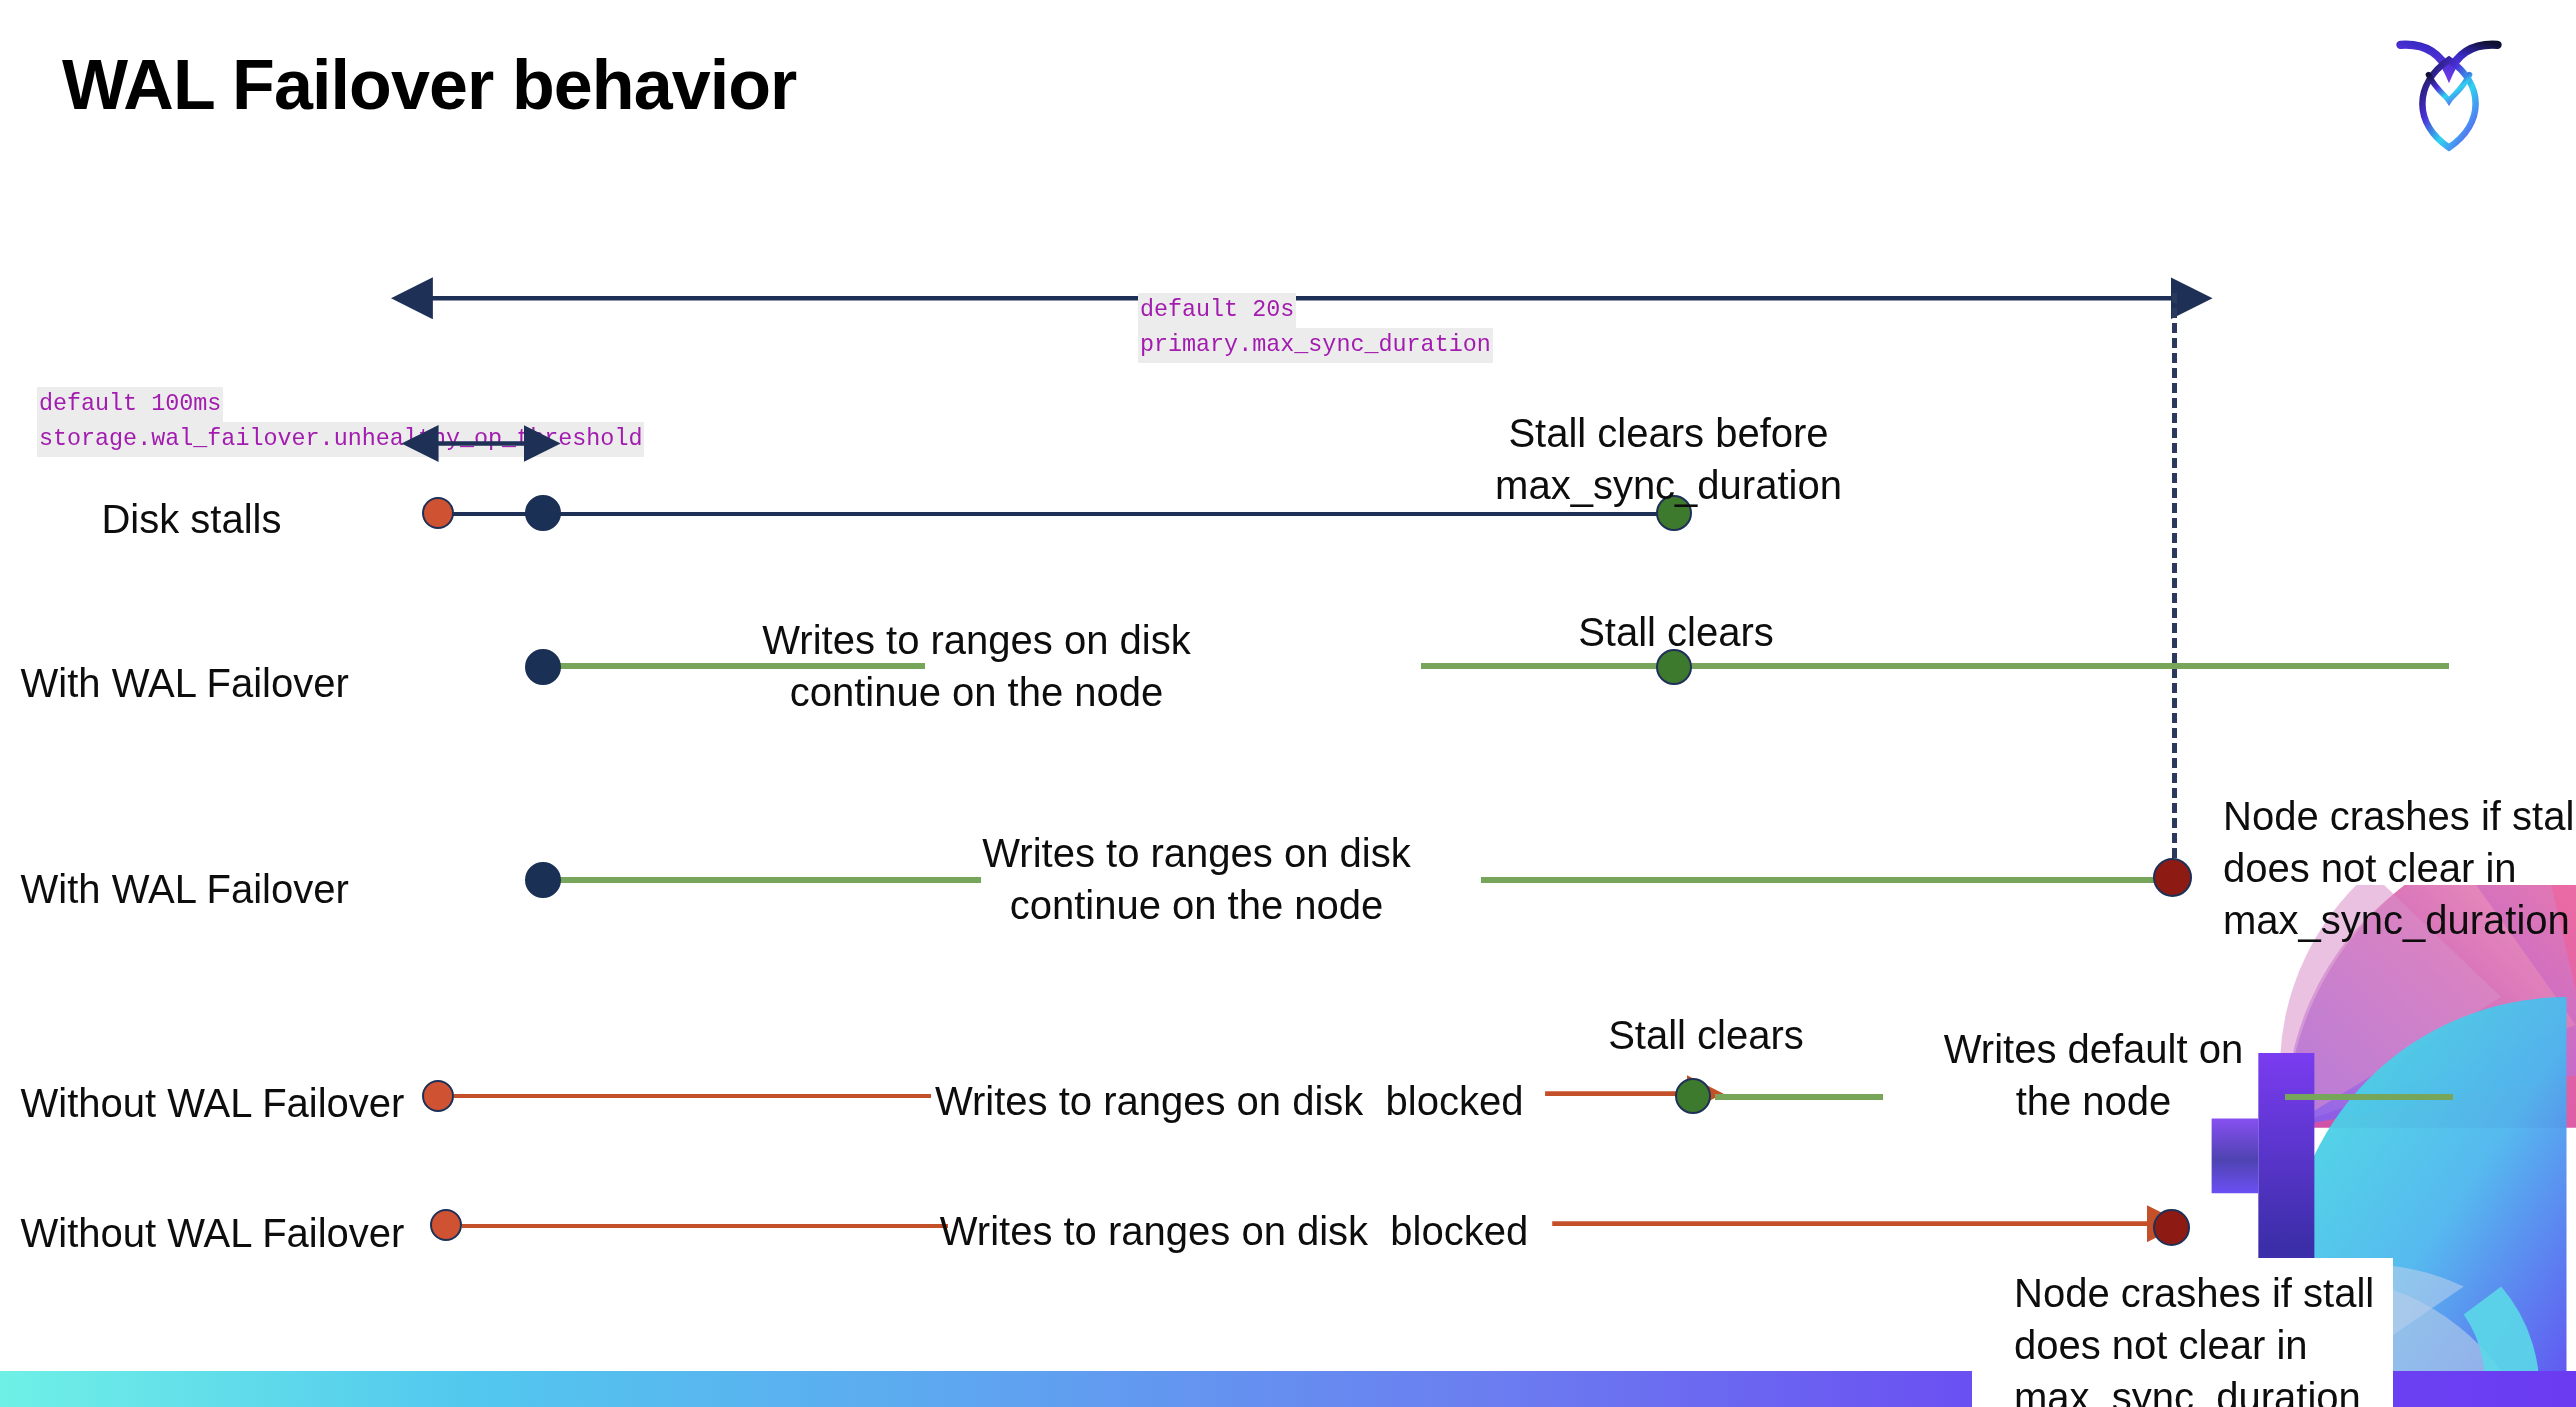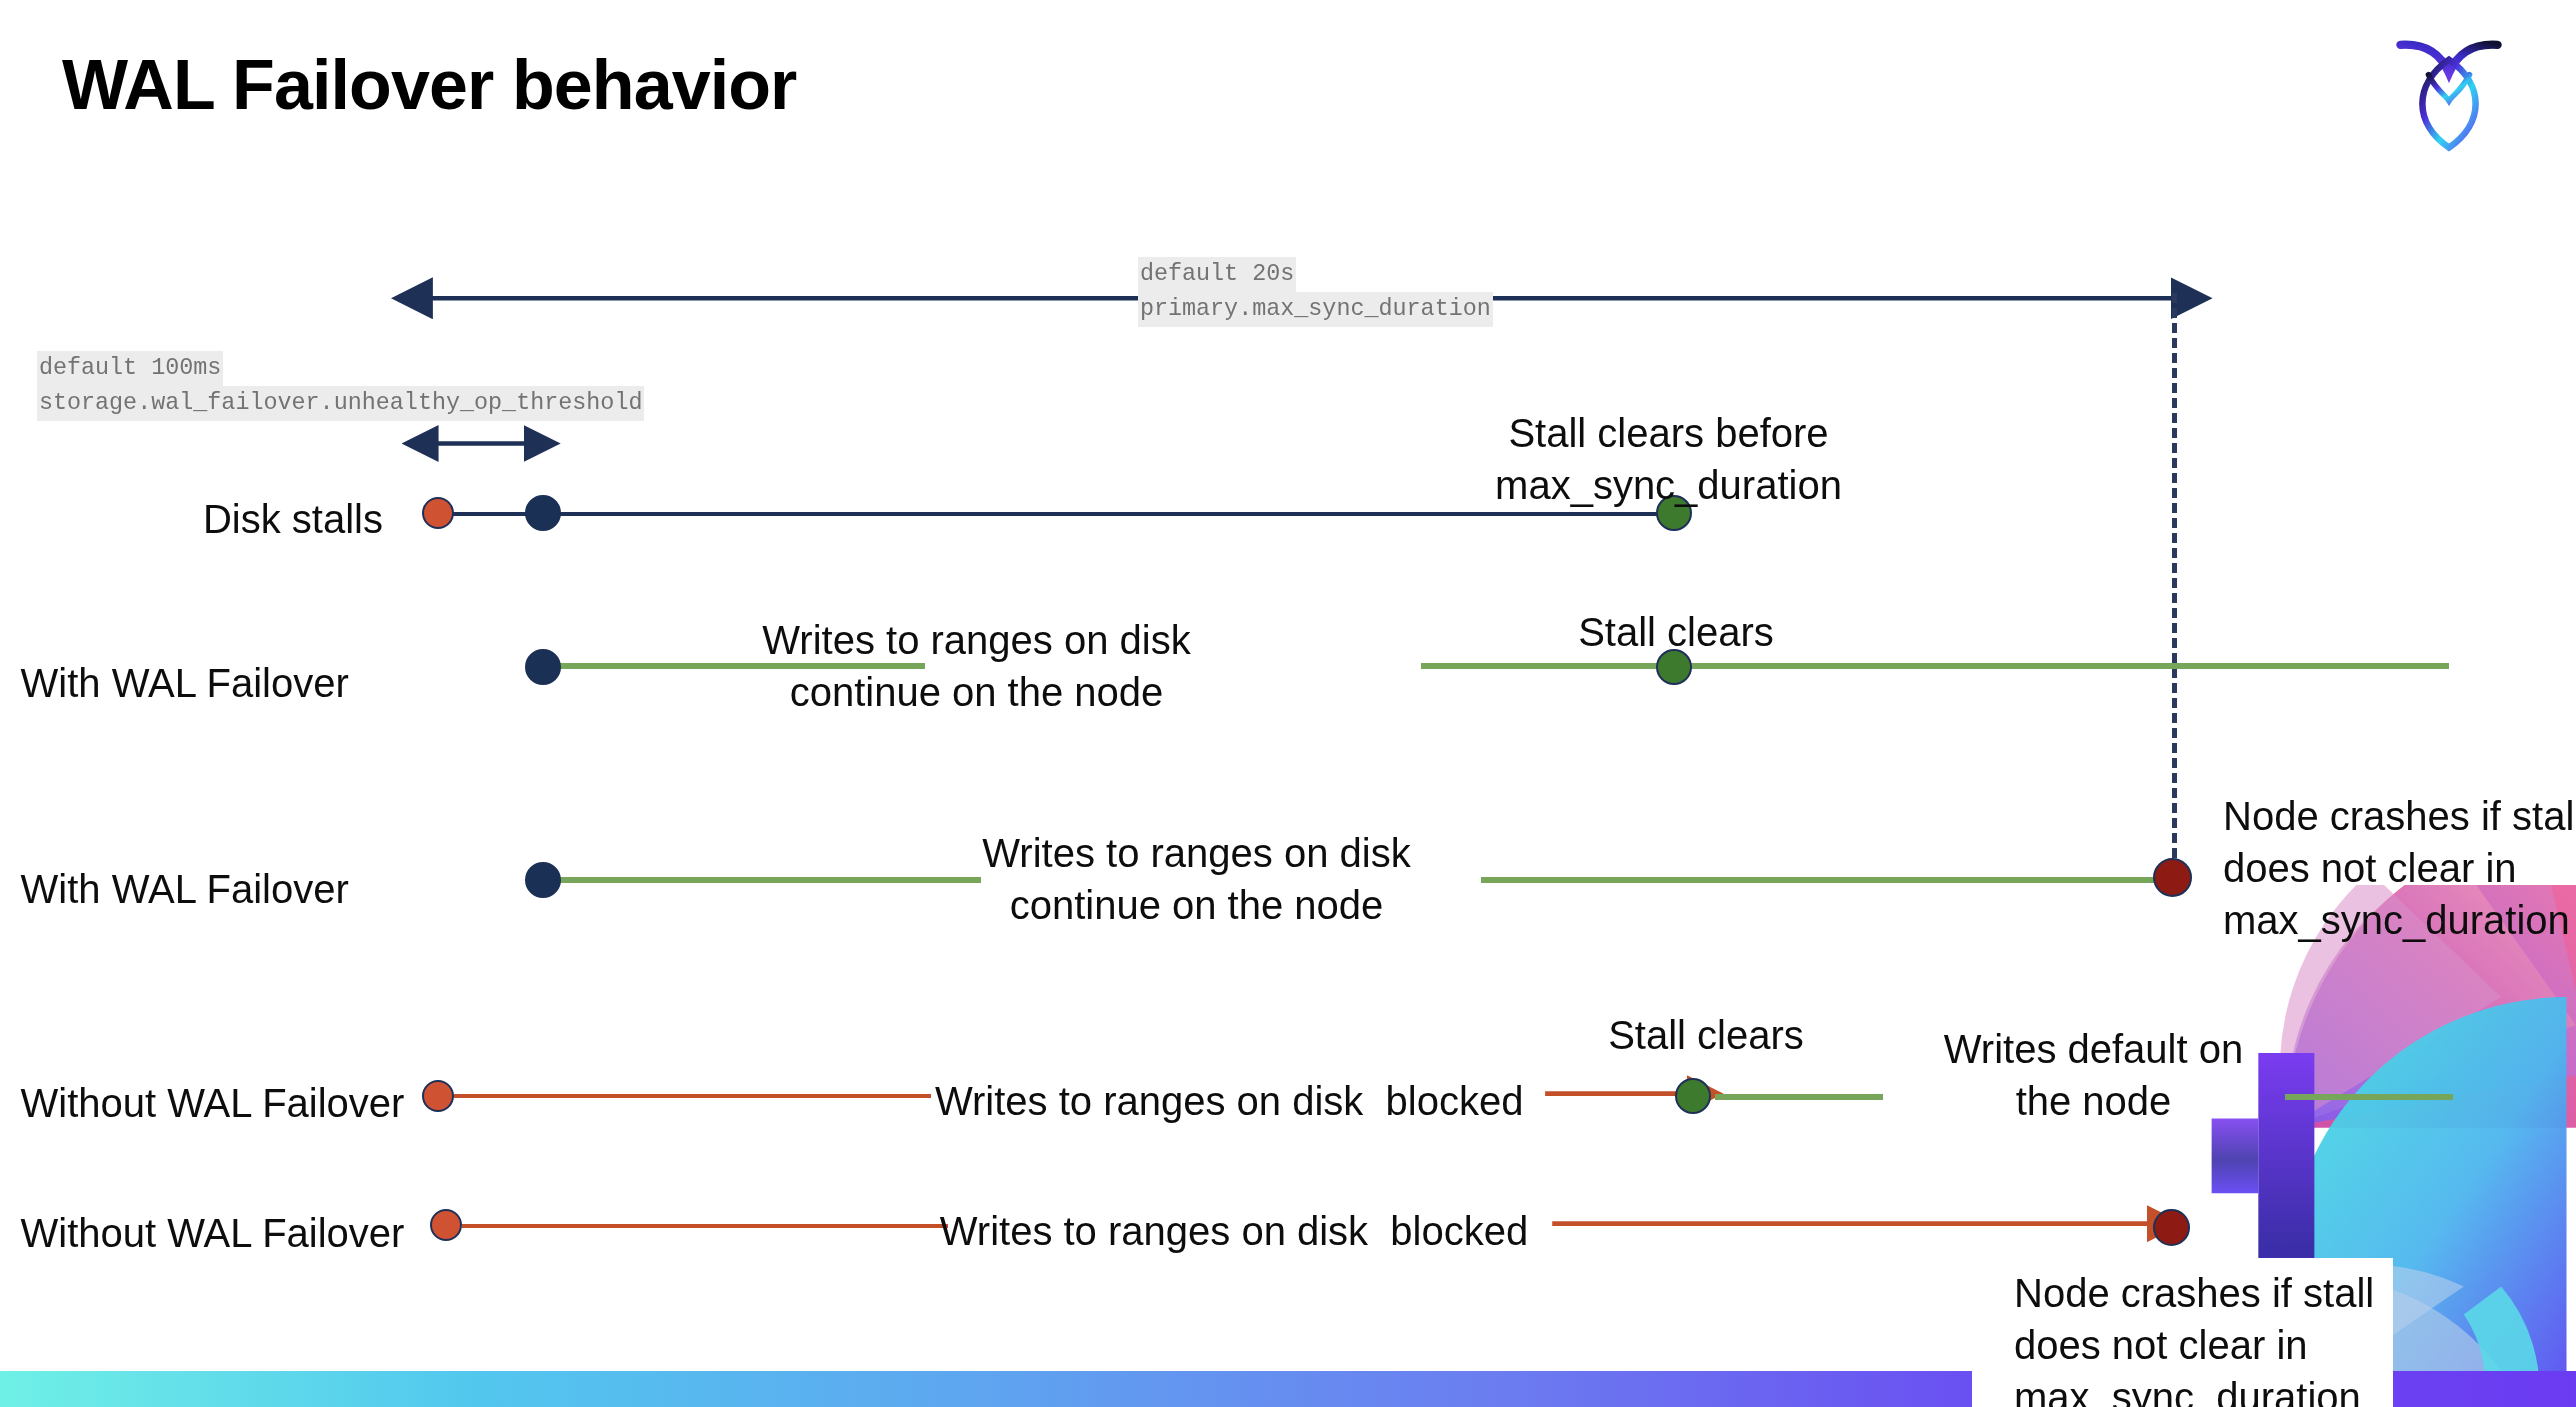--- a/index.html
+++ b/index.html
@@ -27,33 +27,34 @@
     position:absolute;left:62px;top:45px;
     font-size:70px;font-weight:bold;color:#000;letter-spacing:-0.9px;
     font-family:"Liberation Sans", sans-serif;
     white-space:nowrap;
   }
 
   
   .codelabel{
     position:absolute;
     font-family:"Liberation Mono", monospace;
-    font-size:23.4px;color:#737373;line-height:1.42;
+    font-size:23.4px;color:#a21caf;line-height:1.42;
     white-space:nowrap;
+    margin-top:36px;
   }
   .codelabel span{background:#ececec;display:inline-block;padding:0.9px 1.9px;}
 
   
   .lbl{
     position:absolute;color:#0d0d0d;font-size:40px;line-height:1.3;
     font-family:"Liberation Sans", sans-serif;white-space:pre;
   }
   .lbl.c{text-align:center;}
   .lbl.l{text-align:left;}
-  .lbl.r{text-align:right;}
+  .lbl.r{text-align:center;}
 
   
   .ln{position:absolute;height:0;border-top-style:solid;}
   .ln-navy{border-color:#1f3057;}
   .ln-green{border-color:#77a55a;}
   .ln-red{border-color:#c4502a;}
 
   
   .dot{position:absolute;border-radius:50%;border:2.8px solid #1f3057;box-sizing:border-box;}
   .dot-red{background:#cf5233;}

